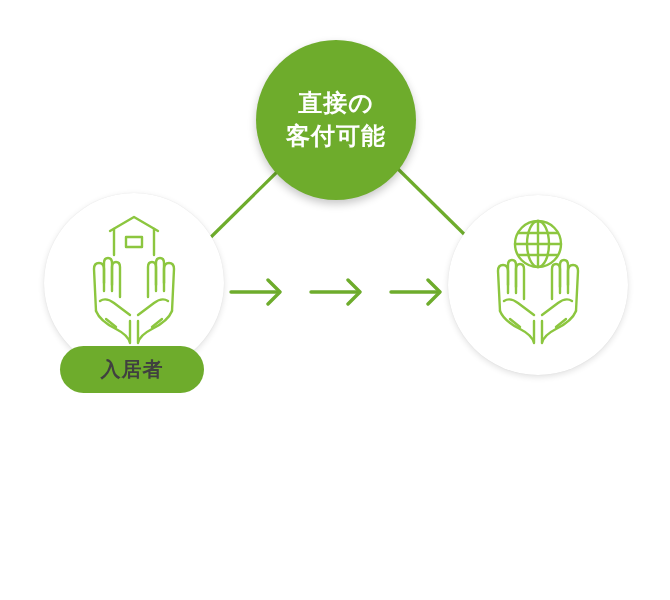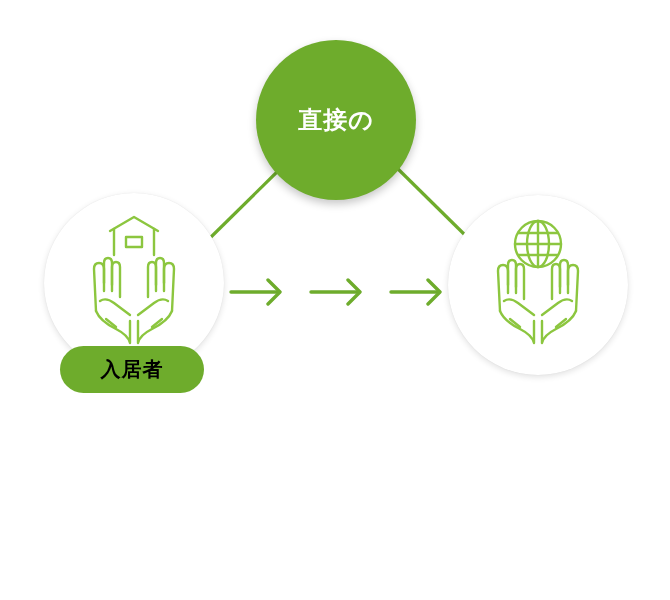--- a/index.html
+++ b/index.html
@@ -63,21 +63,21 @@
       text-align: center;
       white-space: nowrap;
     }
     .pill {
       position: absolute;
       top: 334px;
       width: 144px;
       height: 47px;
       border-radius: 24px;
       background: #6eac2c;
-      color: #000000;
+      color: #404040;
       font-weight: bold;
       font-size: 20px;
       display: flex;
       align-items: center;
       justify-content: center;
       letter-spacing: 1px;
     }
     .pill-left { left: 60px; }
     .pill-right { left: 464px; }
     .arrow {
@@ -145,20 +145,21 @@
       <path d="M112,92 L112,74 Q112,69 108,69 Q104,69 104,74 L104,104"></path>
       <path d="M128,116 Q124,126 108,134 Q96,140 94,148 L94,126"></path>
       <path d="M124,106 Q118,102 110,108 L94,120"></path>
       <path d="M62,124 L72,132"></path>
       <path d="M118,124 L108,132"></path>
     </svg>
   </div>
 
   <div class="center-circle">
     <span class="center-line">直接の</span>
+    <span class="center-line">客付可能</span>
   </div>
 
   <svg class="arrow arrow-1" viewBox="0 0 54 28" fill="none" stroke="#6eac2c" stroke-width="3.4" stroke-linecap="round" stroke-linejoin="round">
     <line x1="2" y1="14" x2="50" y2="14"></line>
     <polyline points="39,2 51,14 39,26"></polyline>
   </svg>
   <svg class="arrow arrow-2" viewBox="0 0 54 28" fill="none" stroke="#6eac2c" stroke-width="3.4" stroke-linecap="round" stroke-linejoin="round">
     <line x1="2" y1="14" x2="50" y2="14"></line>
     <polyline points="39,2 51,14 39,26"></polyline>
   </svg>

